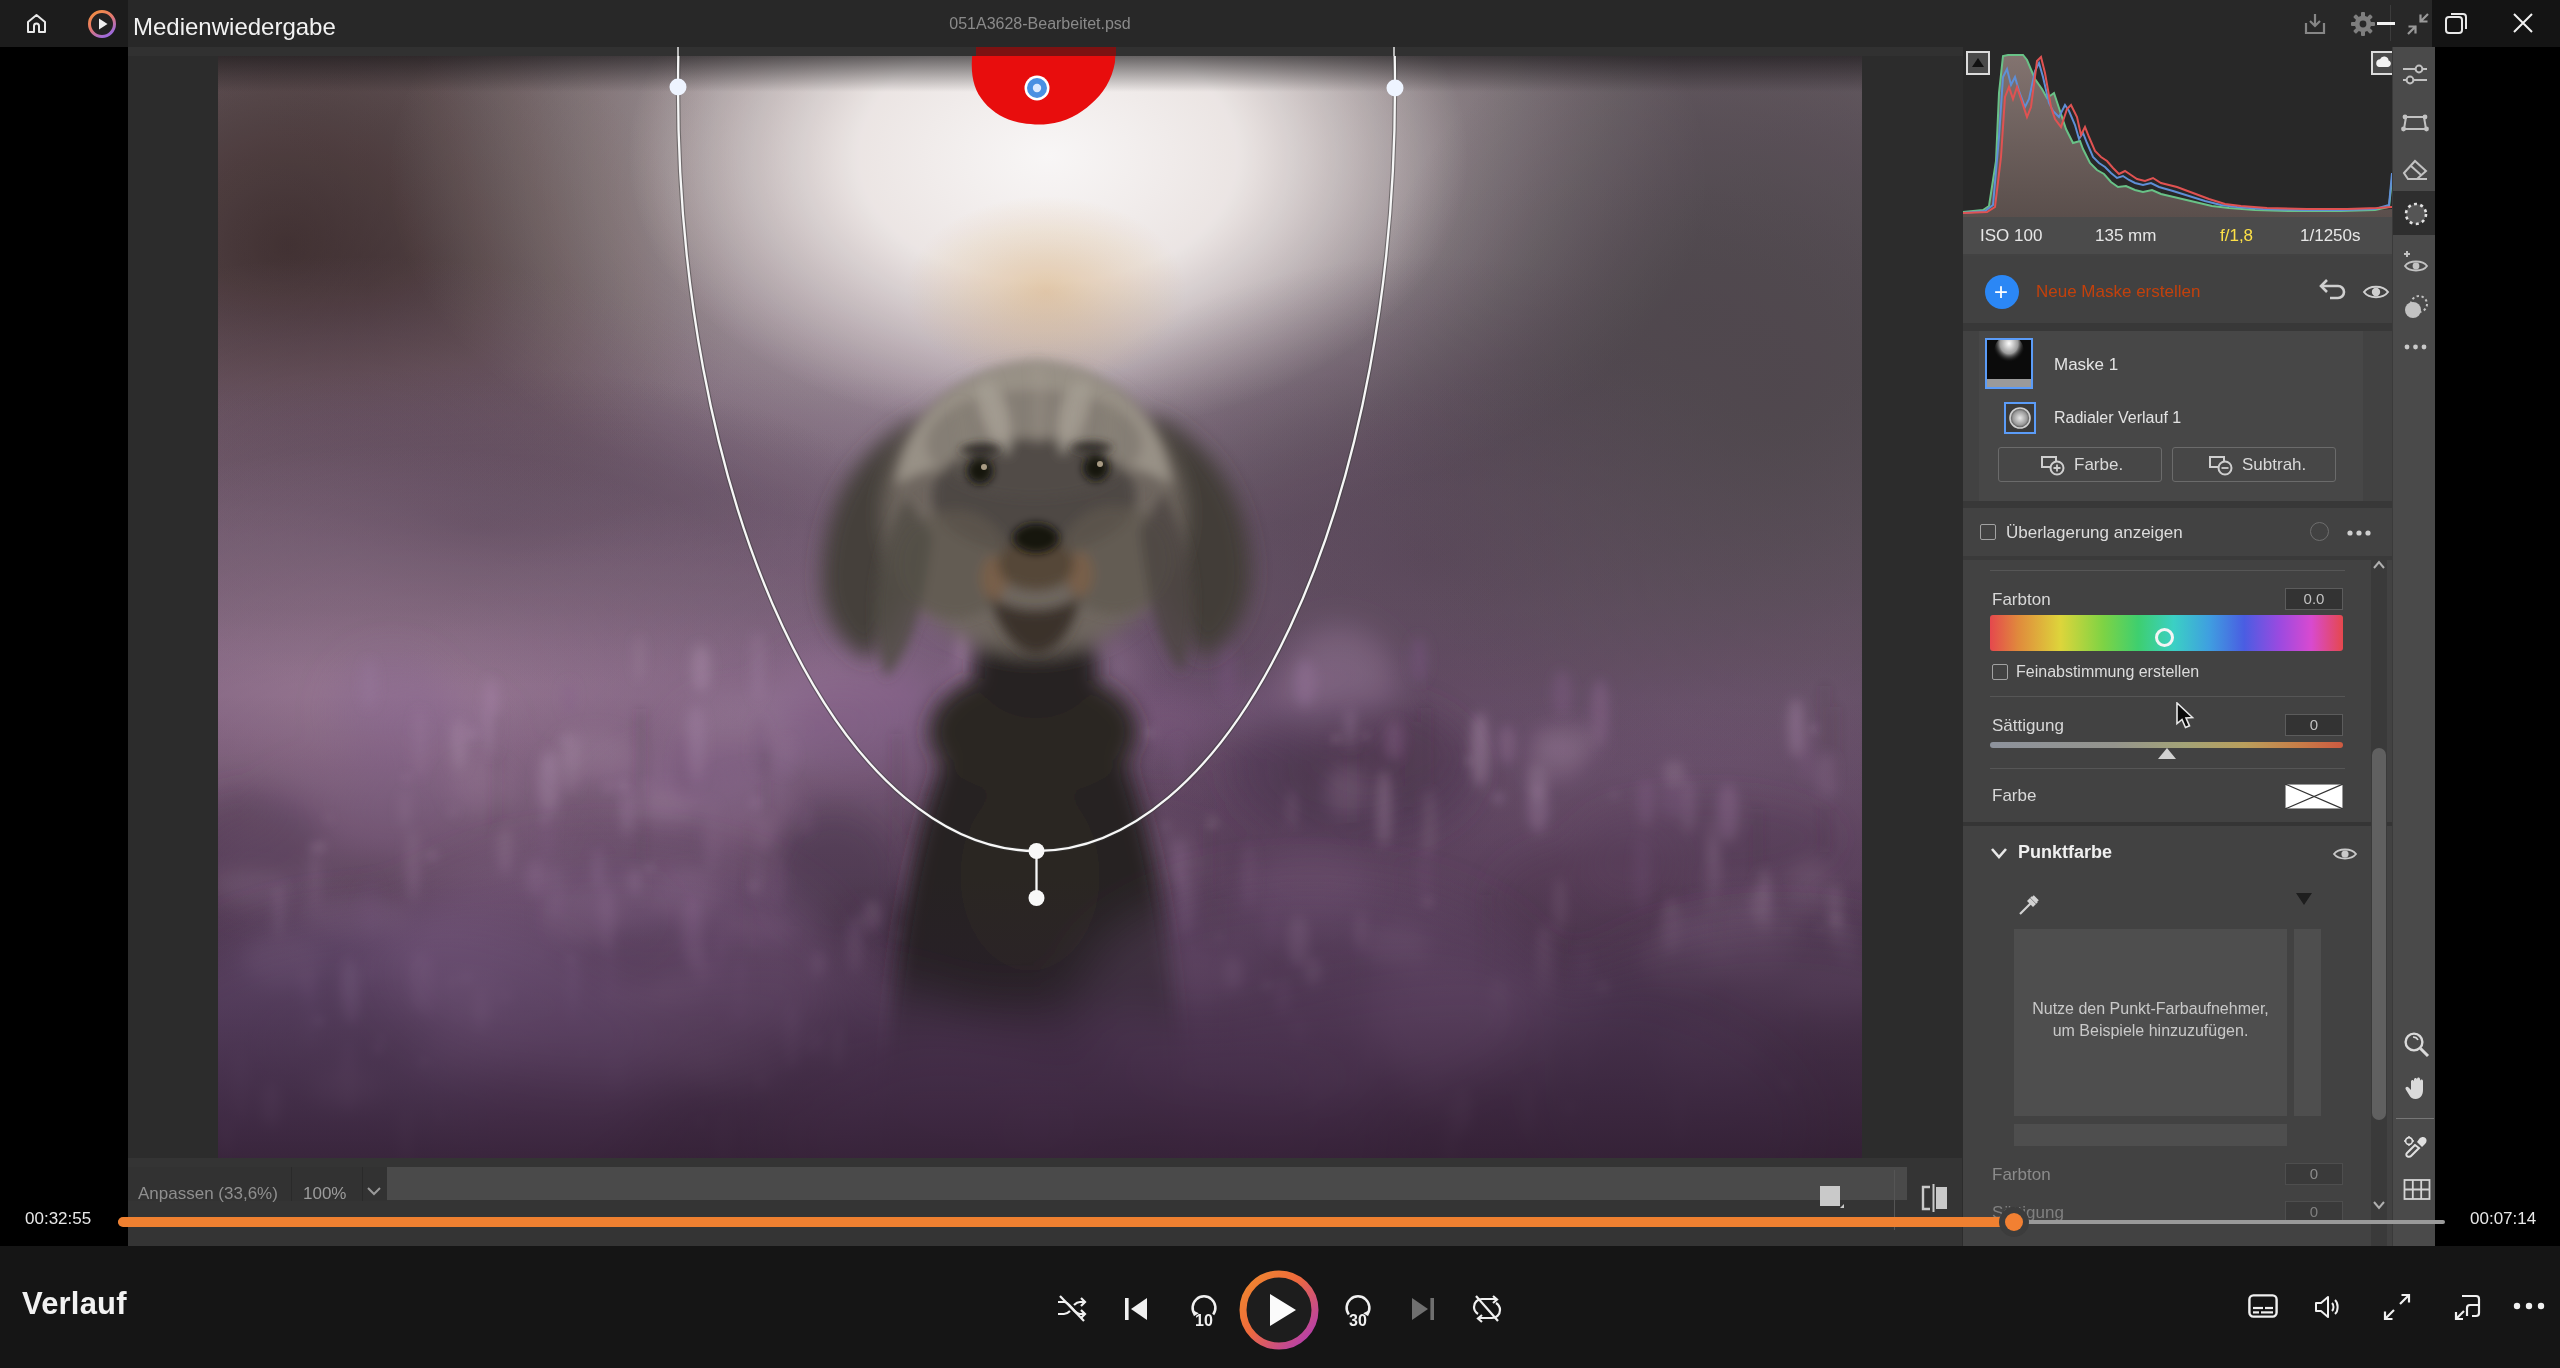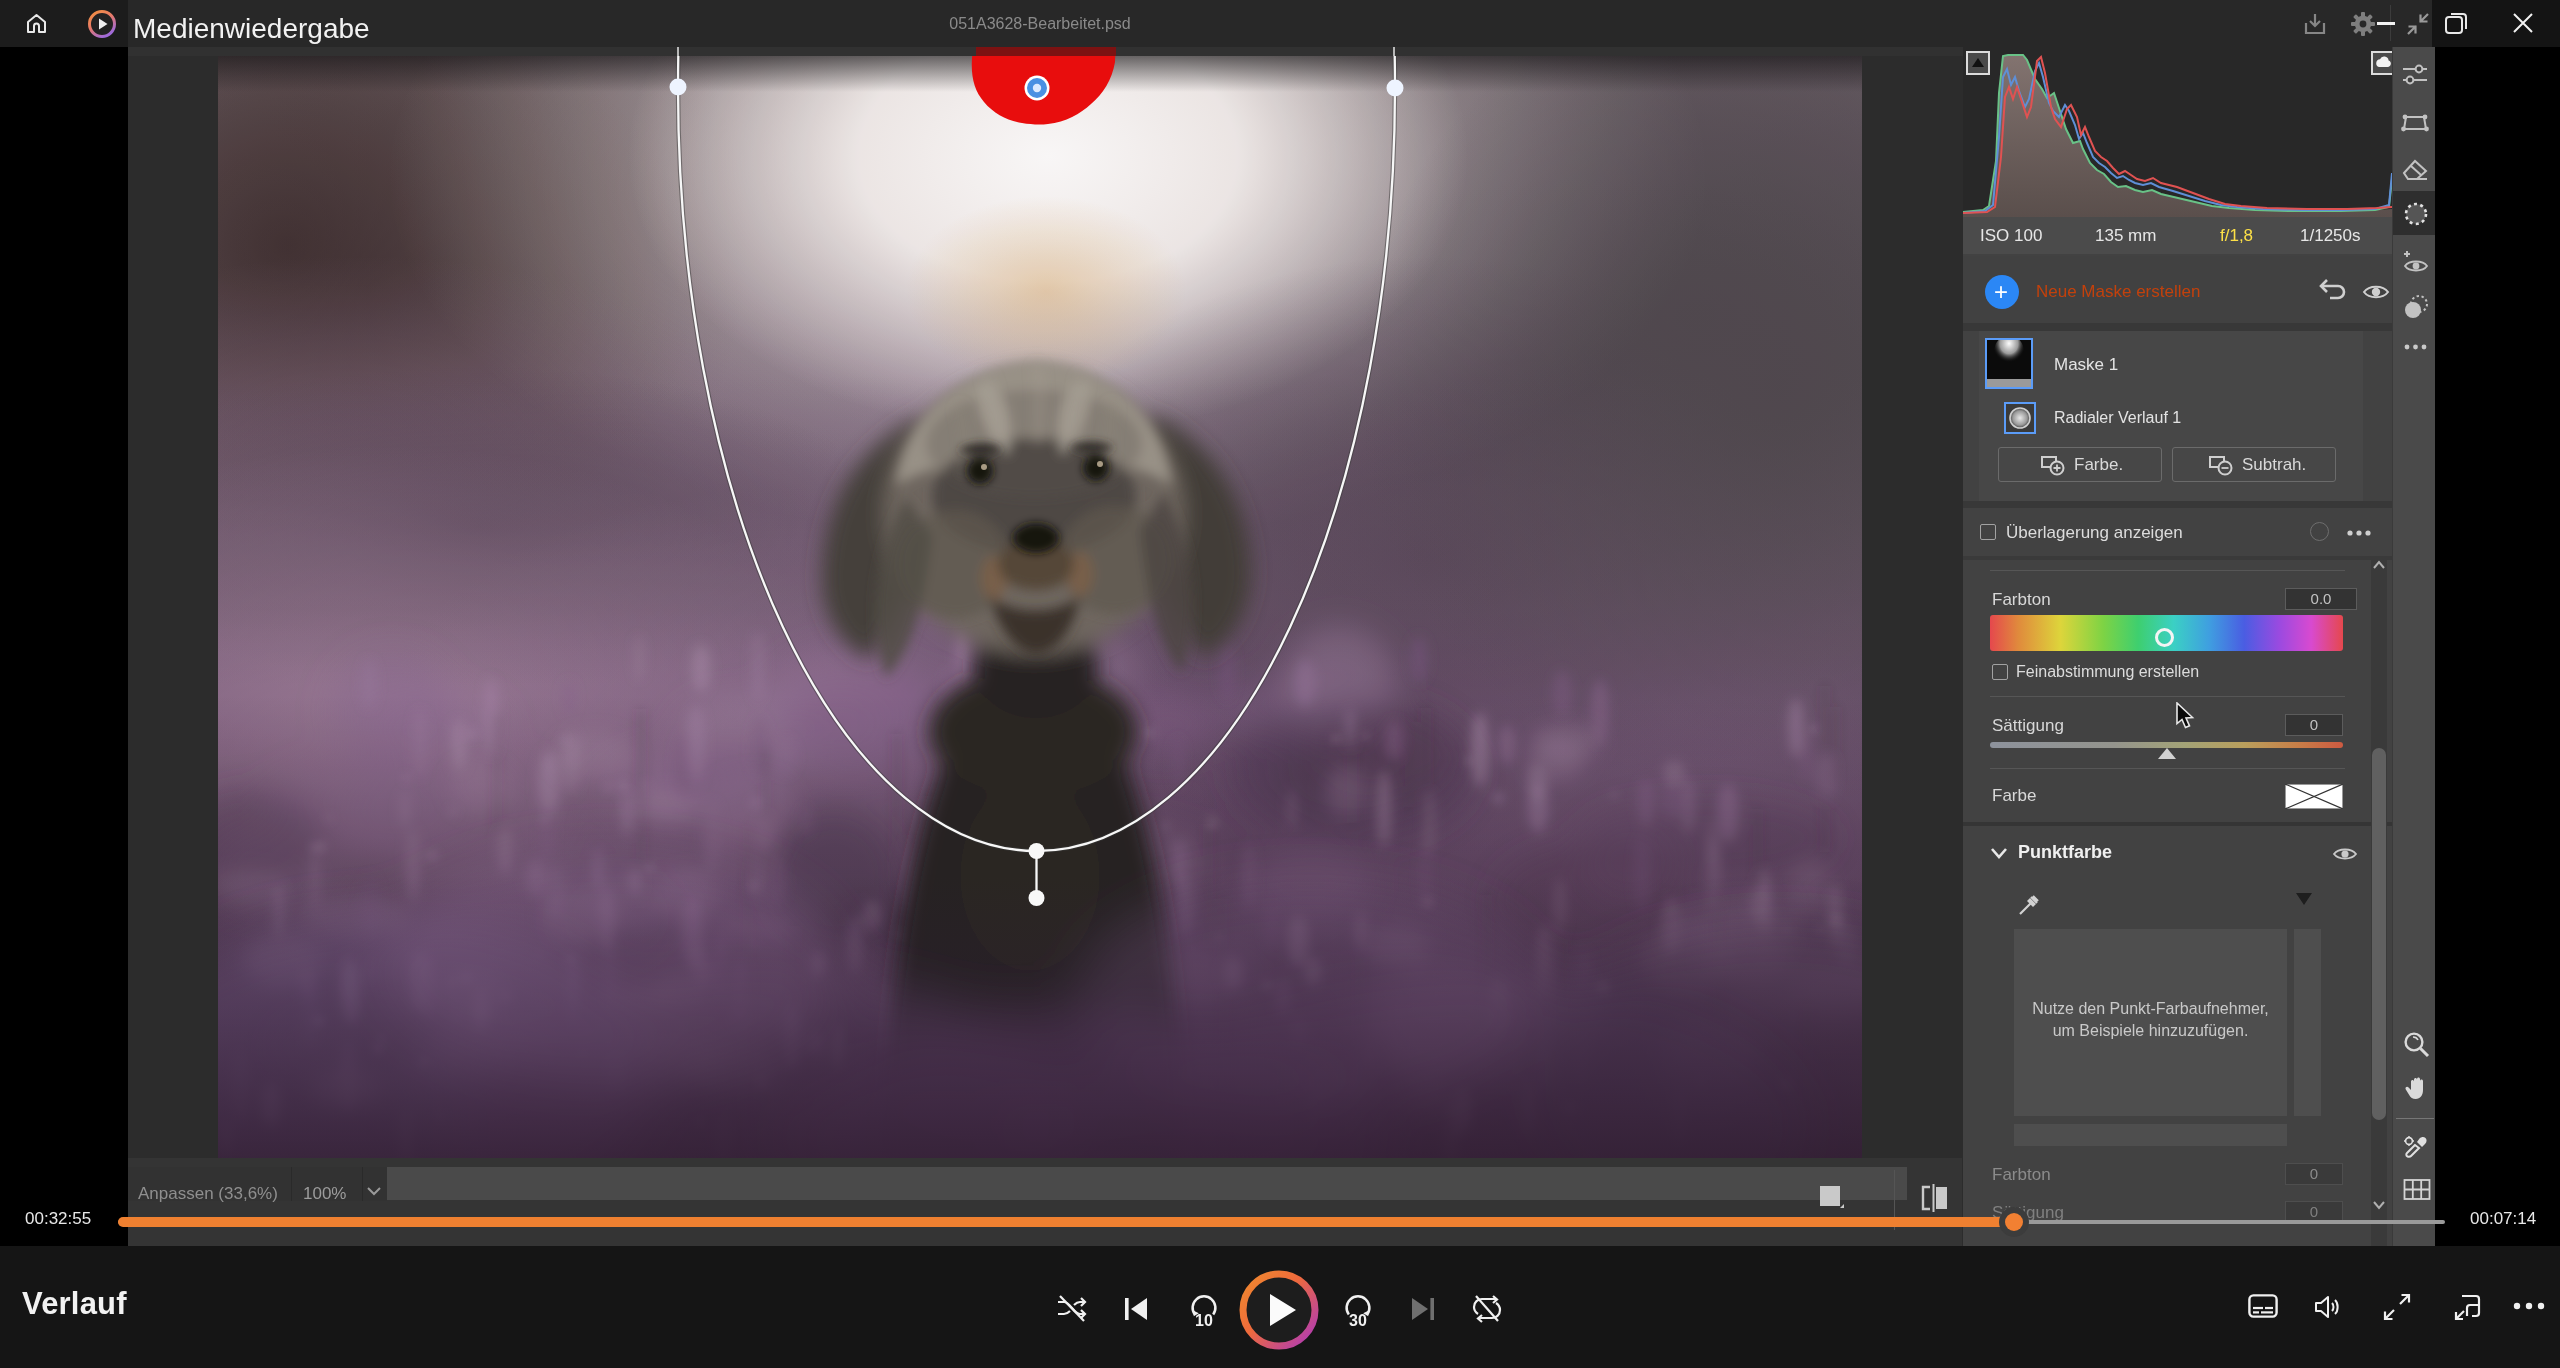--- a/index.html
+++ b/index.html
@@ -650,21 +650,21 @@
   <div class="abs" style="left:2310px;top:522px;width:19px;height:19px;border:1.6px solid #6e6e6e;border-radius:50%;box-sizing:border-box;"></div>
   <svg class="abs" style="left:2346px;top:528px" width="30" height="10" viewBox="0 0 30 10">
     <circle cx="4" cy="5" r="2.6" fill="#cfcfcf"></circle>
       <circle cx="13" cy="5" r="2.6" fill="#cfcfcf"></circle>
       <circle cx="22" cy="5" r="2.6" fill="#cfcfcf"></circle>
   </svg>
   <div class="abs" style="left:1963px;top:556px;width:429px;height:4px;background:#3a3a3a;"></div>
 
   <div class="abs" style="left:1990px;top:570px;width:355px;height:1px;background:#565656;"></div>
   <div class="abs" style="left:1992px;top:590px;color:#d8d8d8;font-size:17px;">Farbton</div>
-  <div class="abs" style="left:2285px;top:588px;width:72px;height:22px;background:#333;border:1px solid #5c5c5c;box-sizing:border-box;color:#c2c2c2;font-size:15px;text-align:center;line-height:20px;">0.0</div>
+  <div class="abs" style="left:2285px;top:588px;width:58px;height:22px;background:#333;border:1px solid #5c5c5c;box-sizing:border-box;color:#c2c2c2;font-size:15px;text-align:center;line-height:20px;">0.0</div>
   <div class="abs" style="left:1990px;top:615px;width:353px;height:36px;border-radius:3px;background:linear-gradient(90deg,#e5484d 0%,#e08a3c 8%,#ddd53b 20%,#7ed344 32%,#3ecf6f 42%,#3bd0c4 52%,#3f9fe0 62%,#4a5de2 72%,#9b4ae0 82%,#d84ad0 91%,#e5484d 100%);"></div>
   <div class="abs" style="left:2155px;top:628px;width:19px;height:19px;border:3px solid #f4f4f4;border-radius:50%;box-sizing:border-box;"></div>
   <div class="abs" style="left:1992px;top:664px;width:16px;height:16px;border:1.6px solid #a2a2a2;border-radius:2px;box-sizing:border-box;"></div>
   <div class="abs" style="left:2016px;top:663px;color:#dcdcdc;font-size:16px;">Feinabstimmung erstellen</div>
   <div class="abs" style="left:1990px;top:696px;width:355px;height:1px;background:#565656;"></div>
 
   <div class="abs" style="left:1992px;top:716px;color:#d8d8d8;font-size:17px;">Sättigung</div>
   <div class="abs" style="left:2285px;top:714px;width:58px;height:22px;background:#333;border:1px solid #5c5c5c;box-sizing:border-box;color:#c2c2c2;font-size:15px;text-align:center;line-height:20px;">0</div>
   <div class="abs" style="left:1990px;top:742px;width:353px;height:6px;border-radius:3px;background:linear-gradient(90deg,#8d929c 0%,#94948d 35%,#a3a377 55%,#b99f5c 72%,#c87f48 87%,#cd5a41 100%);"></div>
   <svg class="abs" style="left:2158px;top:748px" width="18" height="11" viewBox="0 0 18 11">
@@ -781,21 +781,21 @@
     <defs>
         <linearGradient id="lg1" x1="0" y1="0" x2="0.6" y2="1">
       <stop offset="0" stop-color="#f2913d"></stop>
           <stop offset="0.5" stop-color="#e87a68"></stop>
           <stop offset="1" stop-color="#a06ad8"></stop>
     </linearGradient>
       </defs>
     <circle cx="14" cy="14" r="12.5" stroke="url(#lg1)" stroke-width="3" fill="#222"></circle>
     <path d="M11 8.5 L19.5 14 L11 19.5 Z" fill="#f0f0f0"></path>
   </svg>
-  <div class="abs" style="left:133px;top:13px;color:#f2f2f2;font-size:28px;">Medienwiedergabe</div>
+  <div class="abs" style="left:133px;top:13px;color:#f2f2f2;font-size:24px;">Medienwiedergabe</div>
   <div class="abs" style="left:890px;top:15px;width:300px;color:#8a8a8a;font-size:16px;text-align:center;">051A3628-Bearbeitet.psd</div>
   <svg class="abs" style="left:2302px;top:11px" width="26" height="26" viewBox="0 0 26 26">
     <path d="M13 3 L13 14 M8 10 L13 15 L18 10" stroke="#868686" stroke-width="2.2" fill="none"></path>
     <path d="M4 12 L4 22 L22 22 L22 12" stroke="#868686" stroke-width="2.2" fill="none"></path>
   </svg>
   <svg class="abs" style="left:2350px;top:11px" width="26" height="26" viewBox="0 0 26 26">
     <g fill="#7e7e7e">
       <circle cx="13" cy="13" r="8.2"></circle>
       <g>
         <rect x="11" y="1" width="4" height="5" rx="1"></rect>

